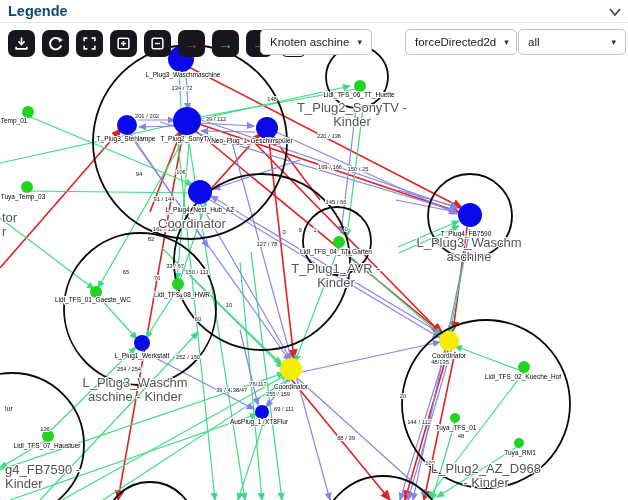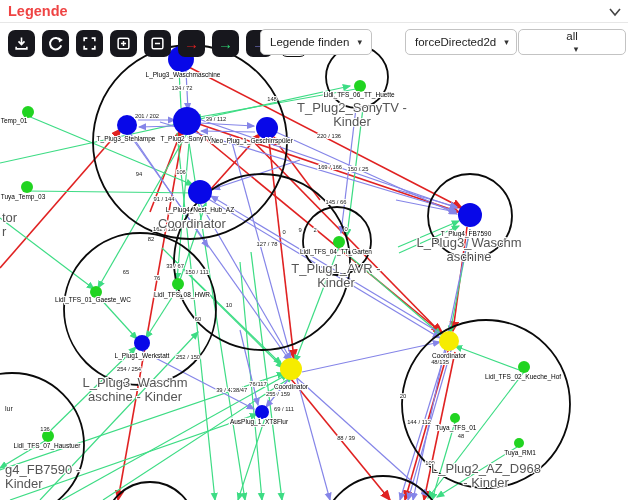--- a/index.html
+++ b/index.html
@@ -1,35 +1,35 @@
 <!DOCTYPE html>
 <html><head>
 <meta charset="utf-8">
 <style>
   html,body{margin:0;padding:0;background:#fff;}
   .stage{position:relative;width:628px;height:500px;overflow:hidden;background:#fff;
          font-family:"Liberation Sans",sans-serif;}
   
   .hdr{position:absolute;left:0;top:0;width:628px;height:22px;background:#fff;
        border-bottom:1px solid #e7e7e7;z-index:5;}
-  .hdr-title{position:absolute;left:8px;top:3px;font-size:14.5px;font-weight:bold;color:#ef4444;}
+  .hdr-title{position:absolute;left:8px;top:3px;font-size:14.5px;font-weight:bold;color:#0c4a6e;}
   .hdr-chev{position:absolute;right:6px;top:6px;width:14px;height:12px;cursor:pointer;}
   
   .tbar{position:absolute;left:8px;top:30px;display:flex;gap:7px;z-index:4;}
   .tbtn{width:27px;height:27px;border-radius:7px;background:#17171d;border:none;
         display:flex;align-items:center;justify-content:center;padding:0;cursor:pointer;}
   .tbtn.white{background:#fff;border:1.5px solid #111;}
   .tbtn .glyph{font-size:15px;font-weight:bold;line-height:1;}
   .dd{position:absolute;top:29px;height:24px;background:#fff;border:1px solid #c3c3c3;
       border-radius:5px;display:flex;align-items:center;justify-content:space-between;
       padding:0 9px;font-size:11.5px;color:#222;z-index:4;cursor:pointer;box-sizing:content-box;}
   .dd .caret{font-size:9px;color:#333;margin-left:8px;}
   #dd-find{left:260px;width:92px;}
   #dd-layout{left:405px;width:92px;text-align:right;}
-  #dd-filter{left:518px;width:88px;flex-direction:column;}
+  #dd-filter{left:518px;width:88px;}
   
   #graph-svg{position:absolute;left:0;top:0;z-index:1;}
   svg text{font-family:"Liberation Sans",sans-serif;}
 </style>
 </head>
 <body>
 
 <div class="stage">
 
   <svg id="graph-svg" width="628" height="500" viewBox="0 0 628 500">
@@ -277,21 +277,21 @@
         <rect x="2.6" y="2.6" width="2.8" height="2.8" fill="#222"></rect>
         <rect x="9.8" y="1.6" width="2.6" height="2.6" fill="#222"></rect>
         <rect x="5.8" y="6.8" width="2.6" height="2.6" fill="#222"></rect>
         <rect x="10.8" y="9.8" width="2.6" height="2.6" fill="#222"></rect>
         <rect x="2.8" y="10.8" width="2.4" height="2.4" fill="#222"></rect>
       </svg>
     </button>
   </div>
 
   <div class="dd" id="dd-find">
-    <span>Legende finden</span>
+    <span>Knoten aschine</span>
     <span class="caret">▾</span>
   </div>
   <div class="dd" id="dd-layout">
     <span>forceDirected2d</span>
     <span class="caret">▾</span>
   </div>
   <div class="dd" id="dd-filter">
     <span>all</span>
     <span class="caret">▾</span>
   </div>

